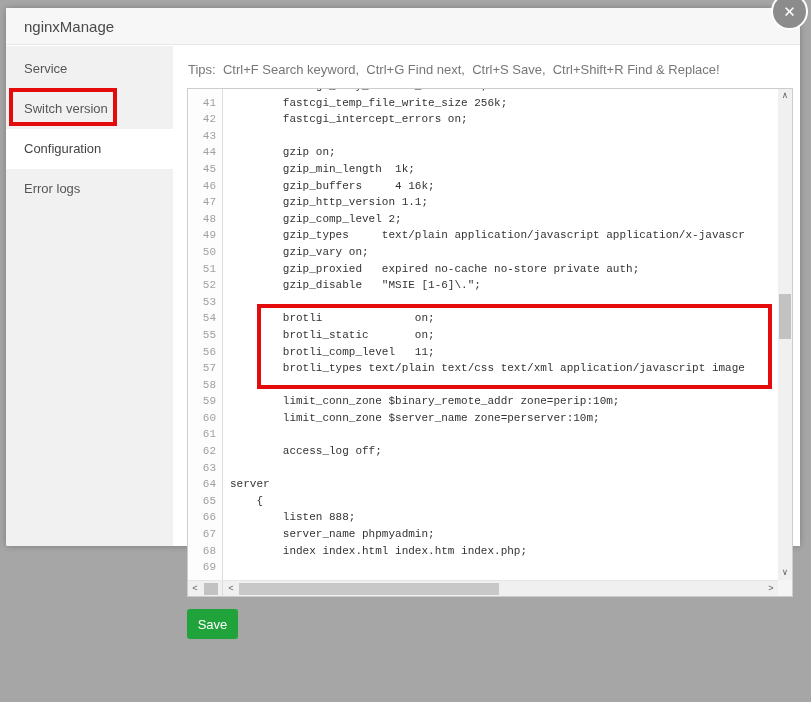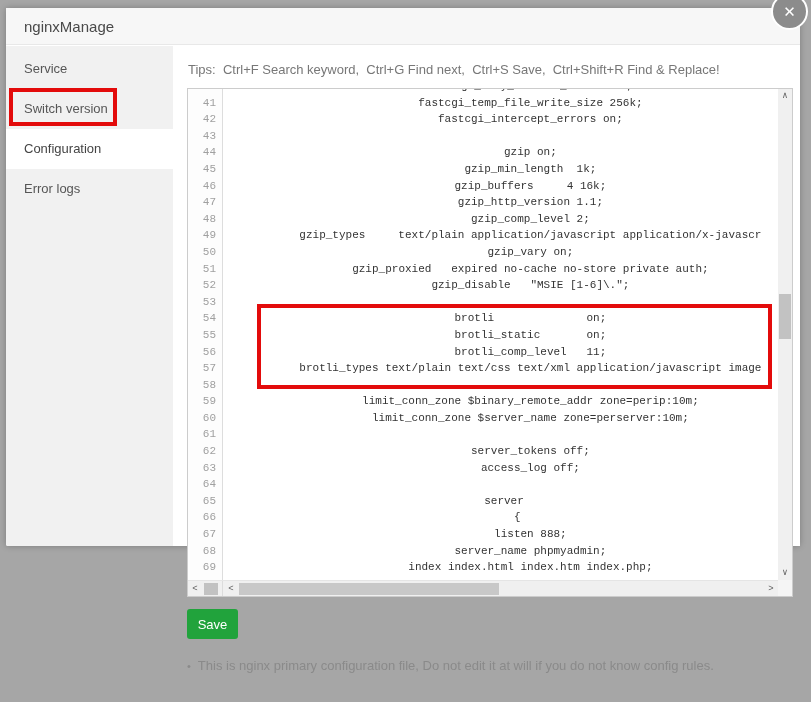--- a/index.html
+++ b/index.html
@@ -110,21 +110,20 @@
     left: 36px; right: 14px; top: 0; bottom: 16px;
     overflow: hidden;
     cursor: text;
   }
   .code-line {
     height: 16.6px;
     line-height: 16.6px;
     padding-left: 6px;
     white-space: pre;
     color: #333333;
-    text-align: center;
   }
   
   .vscroll {
     position: absolute;
     right: 0; top: 0; bottom: 16px;
     width: 14px;
     background: #f0f0f0;
   }
   .hscroll {
     position: absolute;
@@ -283,21 +282,20 @@
               <div class="code-line">        gzip_disable   "MSIE [1-6]\.";</div>
               <div class="code-line"></div>
               <div class="code-line">        brotli              on;</div>
               <div class="code-line">        brotli_static       on;</div>
               <div class="code-line">        brotli_comp_level   11;</div>
               <div class="code-line">        brotli_types text/plain text/css text/xml application/javascript image</div>
               <div class="code-line"></div>
               <div class="code-line">        limit_conn_zone $binary_remote_addr zone=perip:10m;</div>
               <div class="code-line">        limit_conn_zone $server_name zone=perserver:10m;</div>
               <div class="code-line"></div>
-              <div class="code-line">        server_tokens off;</div>
               <div class="code-line">        access_log off;</div>
               <div class="code-line"></div>
               <div class="code-line">server</div>
               <div class="code-line">    {</div>
               <div class="code-line">        listen 888;</div>
               <div class="code-line">        server_name phpmyadmin;</div>
               <div class="code-line">        index index.html index.htm index.php;</div>
             </div>
         </div>
 
@@ -316,23 +314,20 @@
             <div class="scroll-arrow arrow-left">&lt;</div>
             <div class="h-thumb"></div>
             <div class="scroll-arrow arrow-right">&gt;</div>
           </div>
         </div>
         <div class="scroll-corner"></div>
       </div>
 
       <button class="save-btn">Save</button>
 
-      <div class="footer-note">
-        <span class="bullet">•</span><span>This is nginx primary configuration file, Do not edit it at will if you do not know config rules.</span>
-      </div>
 
     </div>
   </div>
 
   <div class="close-btn">✕</div>
 
   <div class="anno-box anno-sidebar"></div>
   <div class="anno-box anno-code"></div>
 
 </div>

